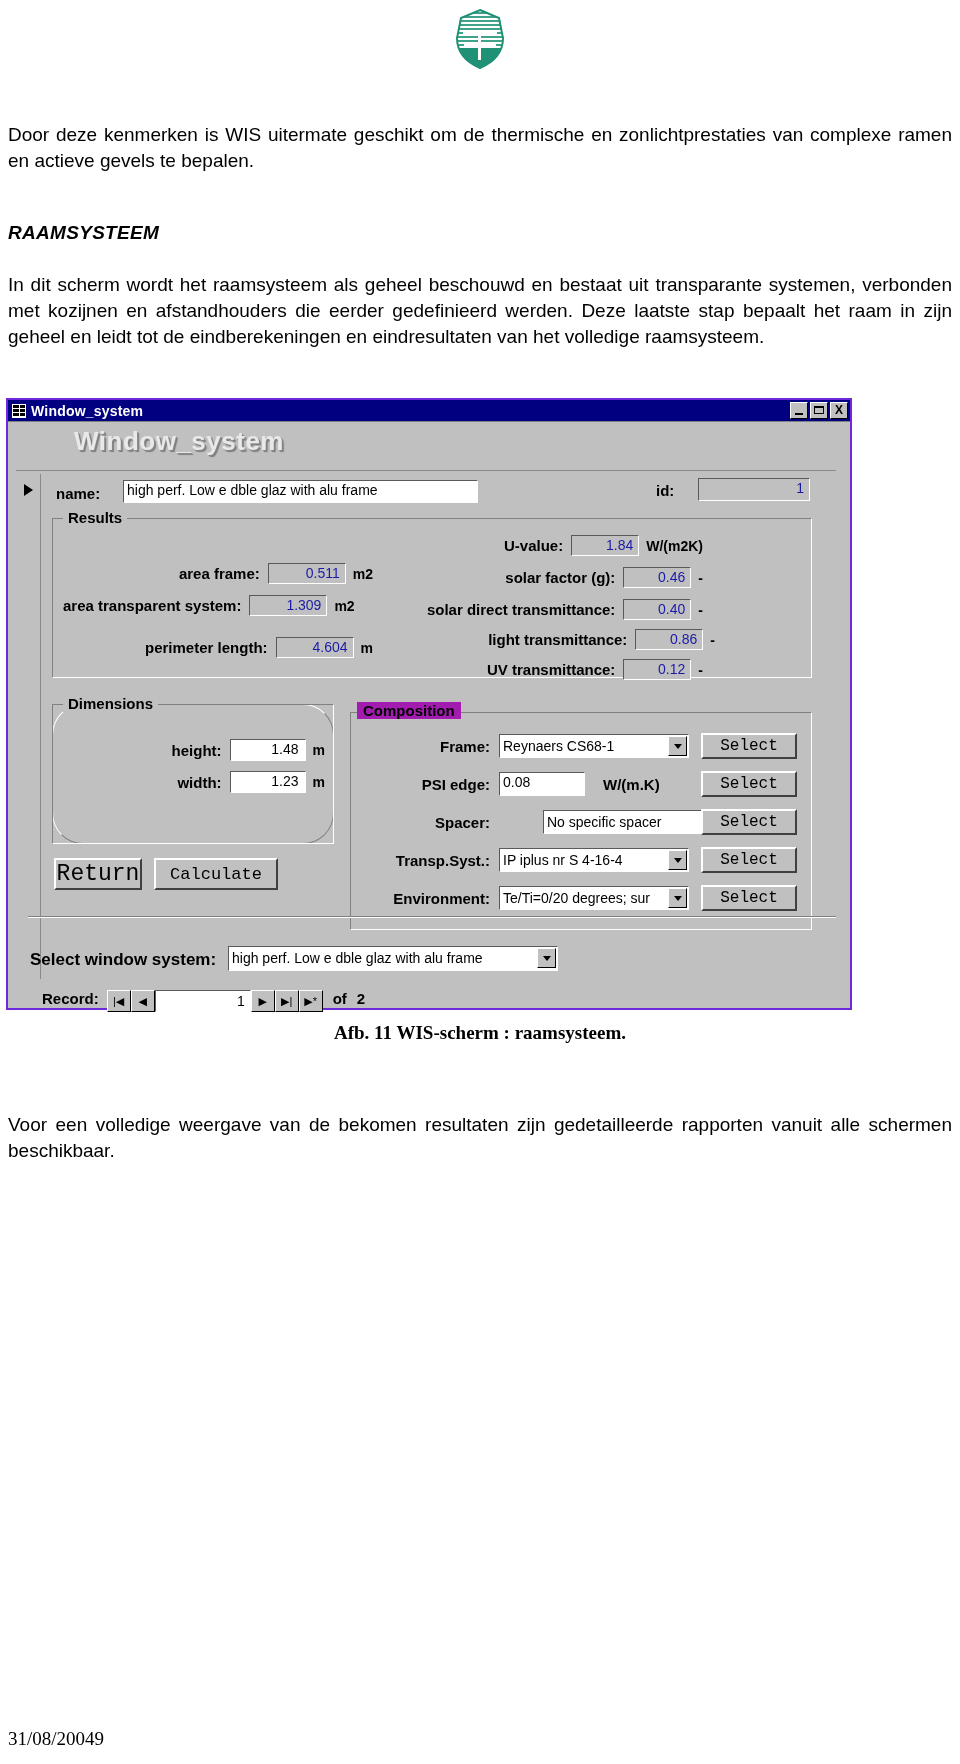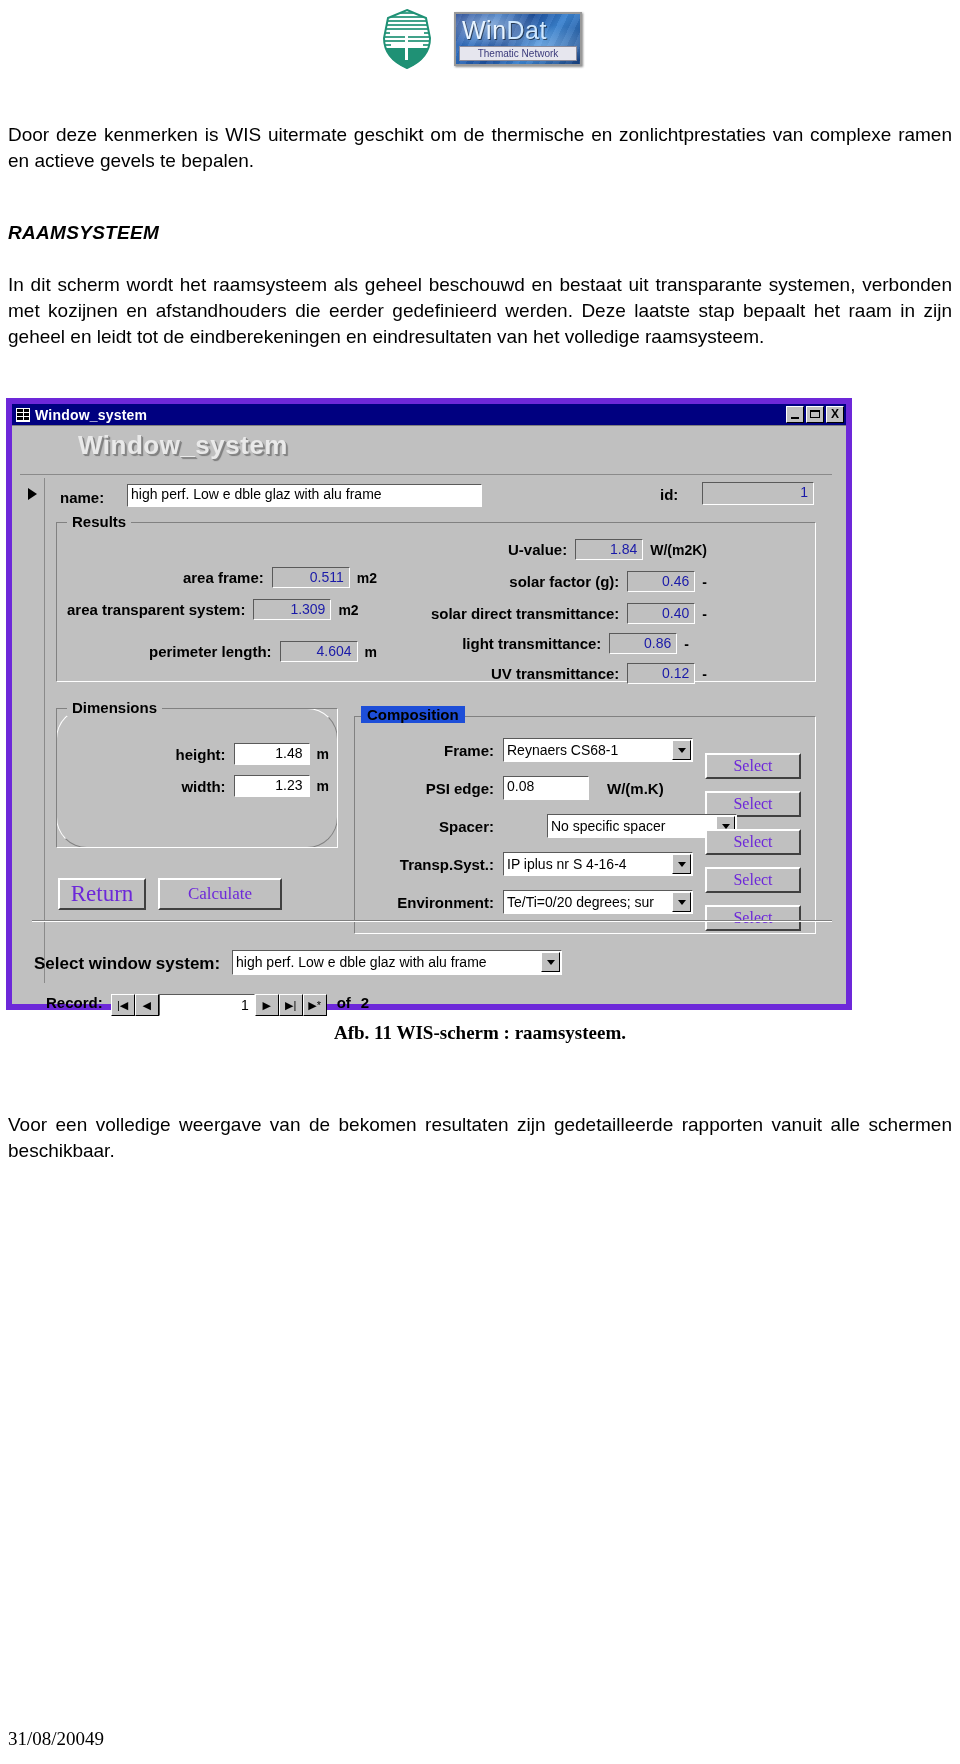--- a/index.html
+++ b/index.html
@@ -74,21 +74,21 @@
     letter-spacing: .3px;
   }
   #para-scherm { top: 272px; }
 
   
   .app-window {
     position: absolute;
     left: 6px; top: 398px;
     width: 846px; height: 612px;
     background: #c0c0c0;
-    border: 6px solid #6d28d9;
+    border: 2px solid #6d28d9;
     font-family: "Liberation Sans", sans-serif;
   }
   .titlebar {
     height: 22px; background: #000080;
     display: flex; align-items: center;
     padding: 0 2px 0 4px;
     border-bottom: 1px solid #808080;
   }
   .titlebar .tb-icon {
     width: 14px; height: 14px; margin-right: 5px;
@@ -188,34 +188,34 @@
   
   .rl1 { top: 44px; left: 10px; width: 310px; justify-content: flex-end; }
   .rl2 { top: 76px; left: 10px; width: 310px; }
   .rl3 { top: 118px; left: 10px; width: 310px; justify-content: flex-end; }
   .res-box-l { width: 78px; height: 21px; margin-left: 8px; }
 
   
   .rr1 { top: 16px; left: 330px; width: 320px; justify-content: flex-end; }
   .rr2 { top: 48px; left: 330px; width: 320px; justify-content: flex-end; }
   .rr3 { top: 80px; left: 330px; width: 320px; justify-content: flex-end; }
-  .rr4 { top: 110px; left: 312px; width: 320px; justify-content: flex-end; }
+  .rr4 { top: 110px; left: 342px; width: 320px; justify-content: flex-end; }
   .rr5 { top: 140px; left: 330px; width: 320px; justify-content: flex-end; }
   .res-box-r { width: 68px; height: 21px; margin-left: 8px; }
 
   
   #dimensions-group { left: 44px; top: 282px; width: 282px; height: 140px; border-radius: 31px; }
   .dim-row { position:absolute; display:flex; align-items:center; width: 262px; justify-content:flex-end; }
   .dr1 { top: 34px; left: 10px; }
   .dr2 { top: 66px; left: 10px; }
   .dim-box { width: 76px; height: 22px; margin-left: 8px; background:#fff; color:#000; }
 
   
   #composition-group { left: 342px; top: 290px; width: 462px; height: 218px; }
-  #composition-title { position:absolute; top:-11px; left: 6px; background:#1d4ed8; padding:0 6px; font-size:15px; font-weight:bold; }
+  #composition-title { position:absolute; top:-11px; left: 6px; background:#a21caf; padding:0 6px; font-size:15px; font-weight:bold; }
   .comp-row { position: absolute; left: 0; width: 100%; height: 26px; display:flex; align-items:center; }
   .cr1 { top: 20px; } .cr2 { top: 58px; } .cr3 { top: 96px; gap: 44px; } .cr4 { top: 134px; } .cr5 { top: 172px; }
   .comp-label { width: 148px; text-align: right; padding-right: 9px; }
   .combo {
     position: relative; width: 190px; height: 24px;
     background: #fff;
     border-top: 1px solid #5a5a5a; border-left: 1px solid #5a5a5a;
     border-right: 1px solid #fff; border-bottom: 1px solid #fff;
     font-size: 14px; line-height: 21px; padding: 1px 24px 1px 3px;
     overflow: hidden; white-space: nowrap;
@@ -230,23 +230,23 @@
   .combo .arrow::after {
     content:""; border-left: 4px solid transparent; border-right: 4px solid transparent;
     border-top: 5px solid #000;
   }
   .psi-input { width: 86px; height: 24px; background:#fff; }
   .psi-unit { font-size: 15px; font-weight: bold; margin-left: 18px; }
   .btn {
     background: #c0c0c0;
     border-top: 2px solid #fff; border-left: 2px solid #fff;
     border-right: 2px solid #404040; border-bottom: 2px solid #404040;
-    font-family: Liberation Serif, serif;
-    font-size: 16px; color: #6d28d9;
-    display:flex; align-items:center; justify-content:center;margin-top:16px;
+    font-family: Liberation Mono, monospace;
+    font-size: 16px; color: #000000;
+    display:flex; align-items:center; justify-content:center;
   }
   .select-btn { position:absolute; right: 14px; width: 96px; height: 26px; top: 0; }
 
   
   .return-btn { position: absolute; left: 46px; top: 436px; width: 88px; height: 32px; font-size: 23px; }
   .calculate-btn { position: absolute; left: 146px; top: 436px; width: 124px; height: 32px; font-size: 17px; }
 
   .hr-bottom { position:absolute; left: 20px; right: 14px; top: 494px; height: 2px;
     border-top: 1px solid #808080; border-bottom: 1px solid #fff; }
 
@@ -305,25 +305,20 @@
       <path d="M29 2 L48 10 L52 30 Q52 50 29 60 Q6 50 6 30 L10 10 Z" fill="none" stroke="#1f9175" stroke-width="2"></path>
       <path d="M29 2 L48 10 L52 30 Q52 50 29 60 Q6 50 6 30 L10 10 Z" fill="url(#hatch)" opacity="0.85"></path>
       <path d="M8 40 Q12 54 29 60 Q46 54 50 40 Z" fill="#1f9175"></path>
       <rect x="27" y="24" width="3" height="28" fill="#ffffff"></rect>
       <rect x="14" y="18" width="30" height="2" fill="#ffffff"></rect>
       <rect x="12" y="24" width="34" height="2" fill="#ffffff"></rect>
       <rect x="12" y="30" width="34" height="2" fill="#ffffff"></rect>
       <rect x="13" y="36" width="32" height="2" fill="#ffffff"></rect>
     </svg>
   </div>
-  <div class="windat-logo">
-    <div class="wd-glint"></div>
-    <div class="wd-title"><span>Win</span><b>Dat</b></div>
-    <div class="wd-sub">Thematic Network</div>
-  </div>
 </div>
 
 <div class="doc-text" id="para-intro">Door deze kenmerken is WIS uitermate geschikt om de thermische en zonlichtprestaties van complexe ramen en actieve gevels te bepalen.</div>
 
 <div class="heading-raam">RAAMSYSTEEM</div>
 
 <div class="doc-text" id="para-scherm">In dit scherm wordt het raamsysteem als geheel beschouwd en bestaat uit transparante systemen, verbonden met kozijnen en afstandhouders die eerder gedefinieerd werden. Deze laatste stap bepaalt het raam in zijn geheel en leidt tot de eindberekeningen en eindresultaten van het volledige raamsysteem.</div>
 
 <div class="app-window">
 

